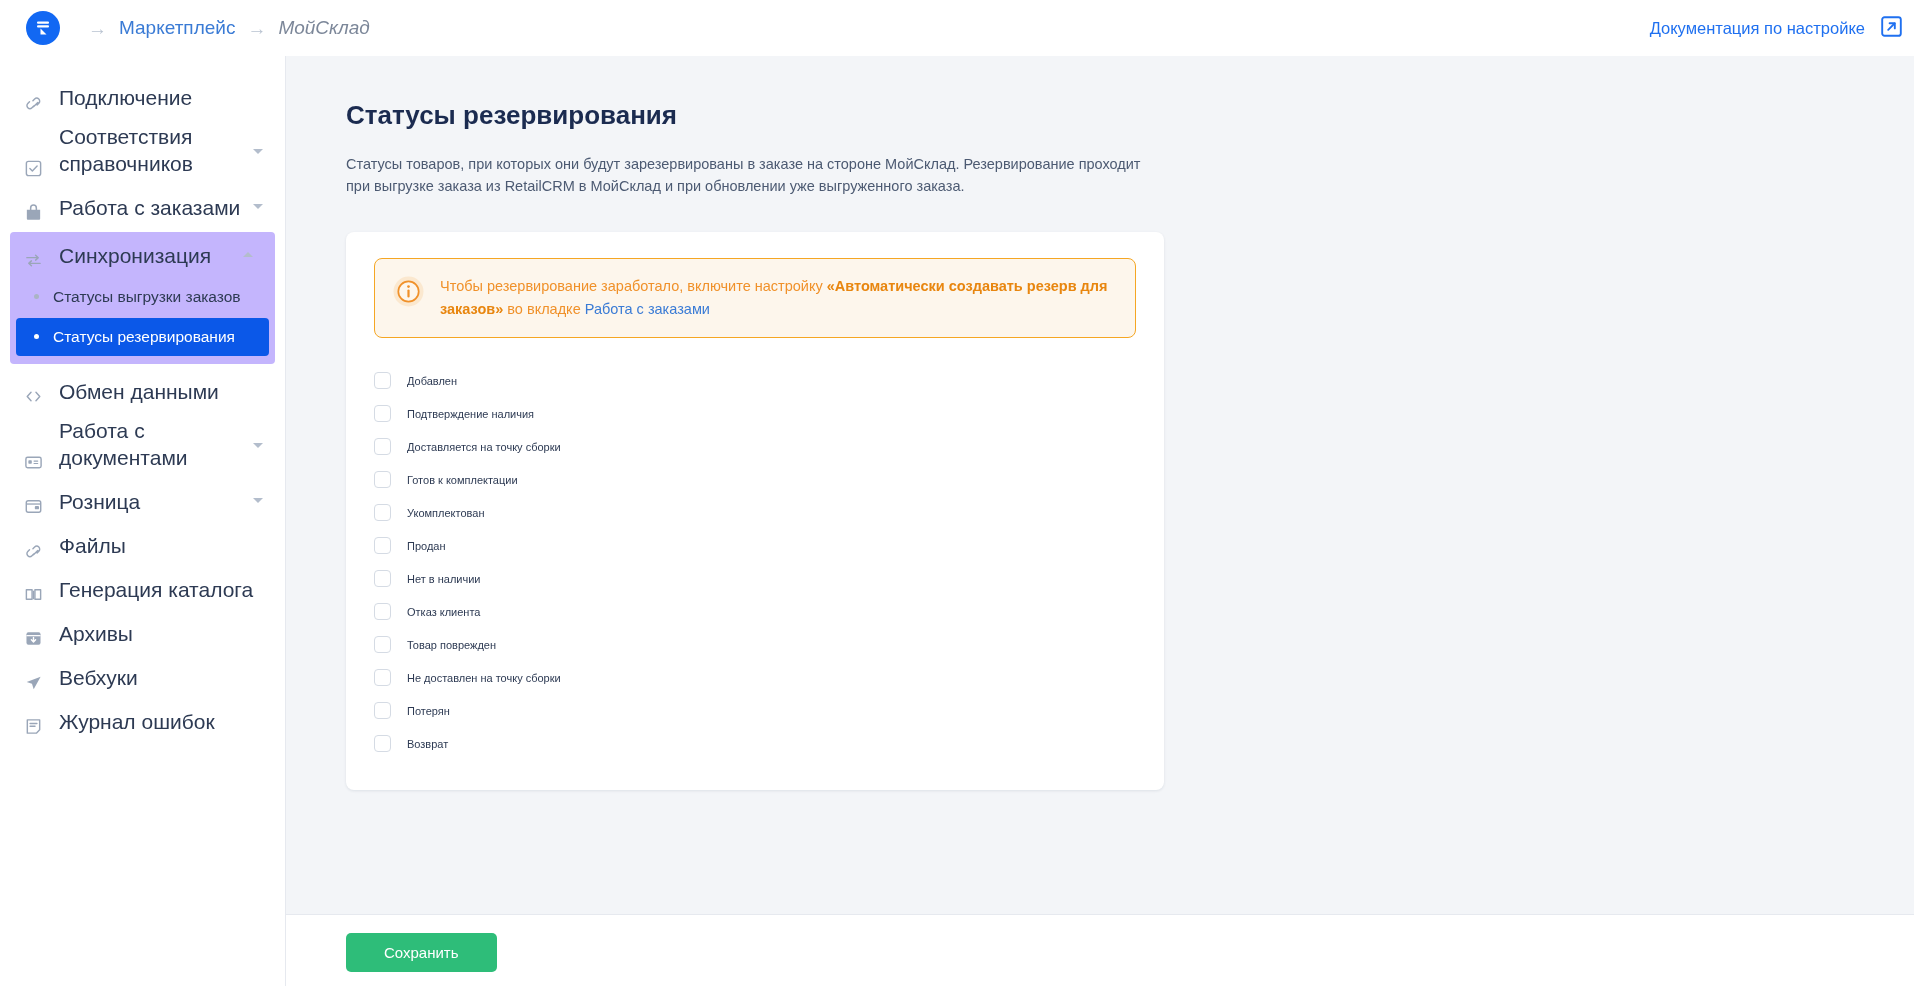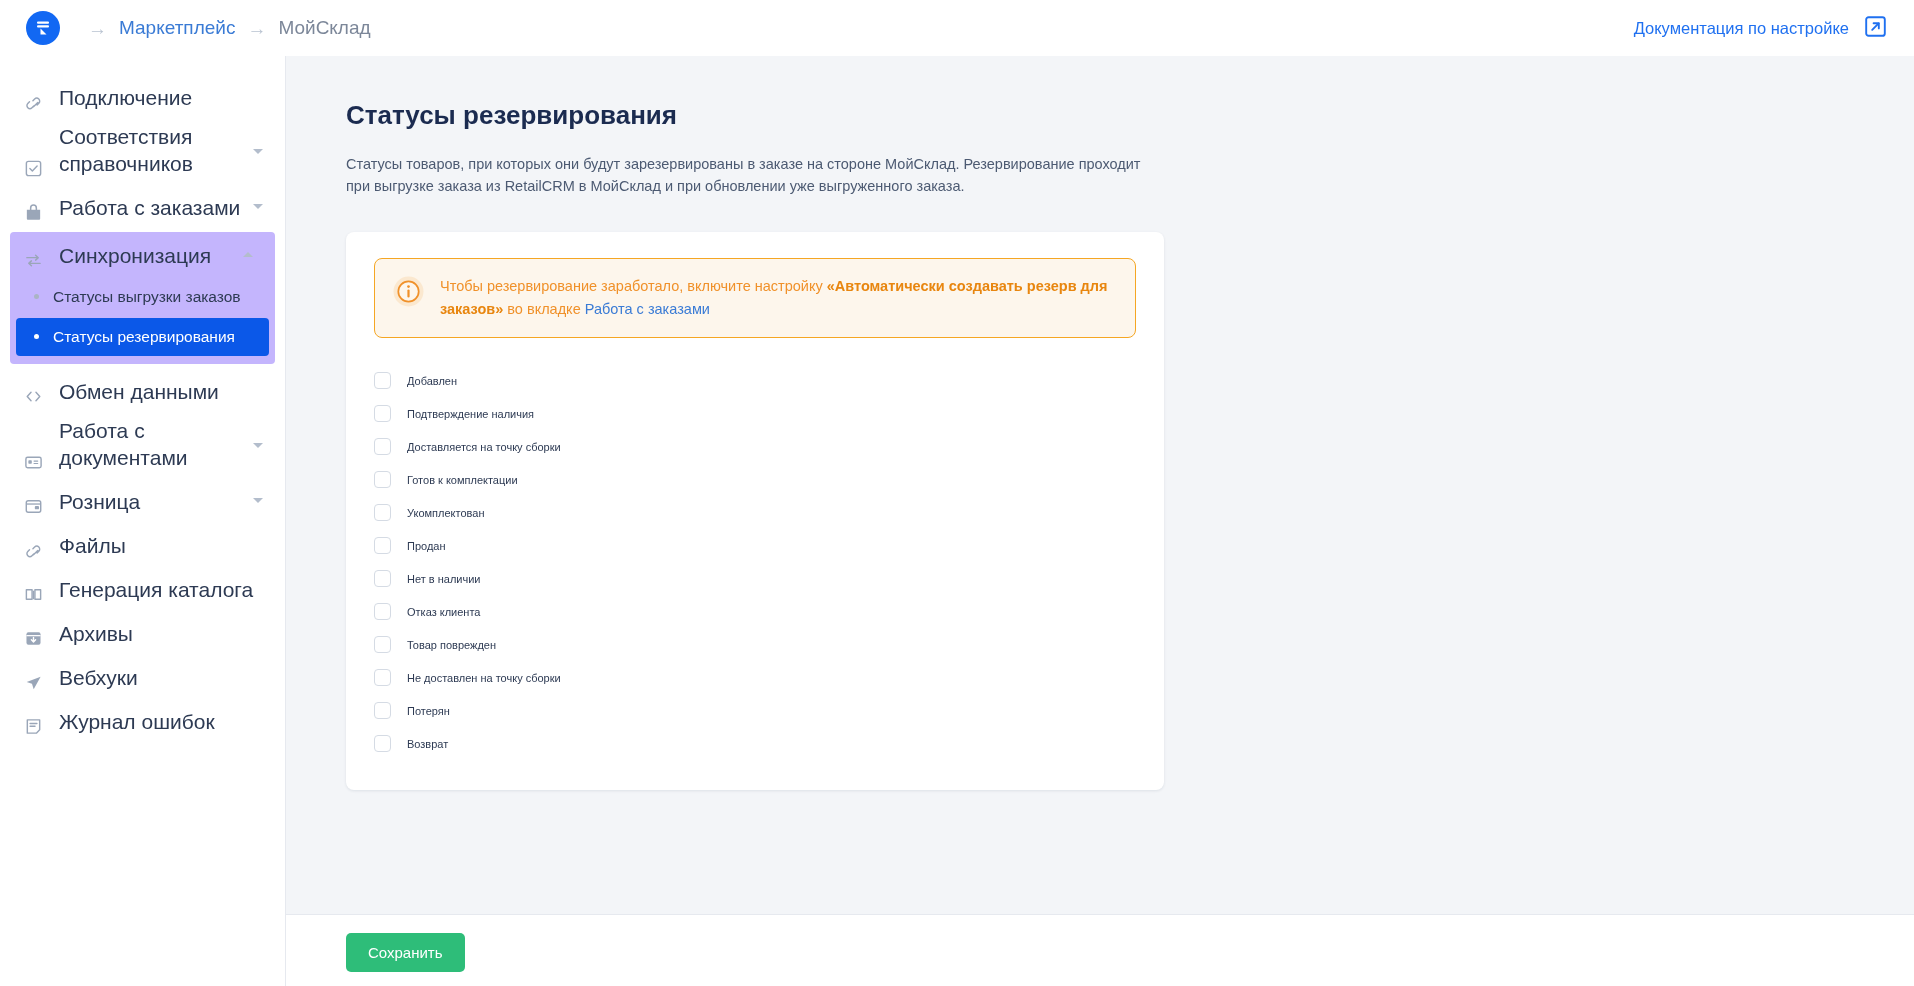--- a/index.html
+++ b/index.html
@@ -47,28 +47,29 @@
     font-size: 19px;
     margin: 0 12px;
     line-height: 1;
   }
   .bc-link {
     color: #3a7bd5;
     cursor: pointer;
   }
   .bc-current {
     color: #7c8799;
+    font-style: italic;
   }
   .doc-link {
     position: absolute;
     right: 0; top: 0;
     height: 56px;
     display: flex;
     align-items: center;
-    padding-right: 28px;
+    padding-right: 12px;
     gap: 16px;
     color: #1f70f0;
     font-size: 16.5px;
     cursor: pointer;
   }
   .ext-icon { display: block; }
 
   
   .sidebar {
     position: absolute;
@@ -228,21 +229,21 @@
   }
   .save-btn {
     position: absolute;
     left: 60px; top: 18px;
     background: #2ebd79;
     color: #ffffff;
     border: none;
     border-radius: 5px;
     font-size: 15px;
     font-family: inherit;
-    padding: 11px 22px;
+    padding: 11px 38px;
     cursor: pointer;
   }
 </style>
 </head>
 <body>
 
 <div class="topbar">
   <div class="brand-logo">
     <svg width="20" height="20" viewBox="0 0 20 20" aria-hidden="true">
       <rect x="4" y="3.5" width="12" height="2.2" rx="1" fill="#ffffff"></rect>

